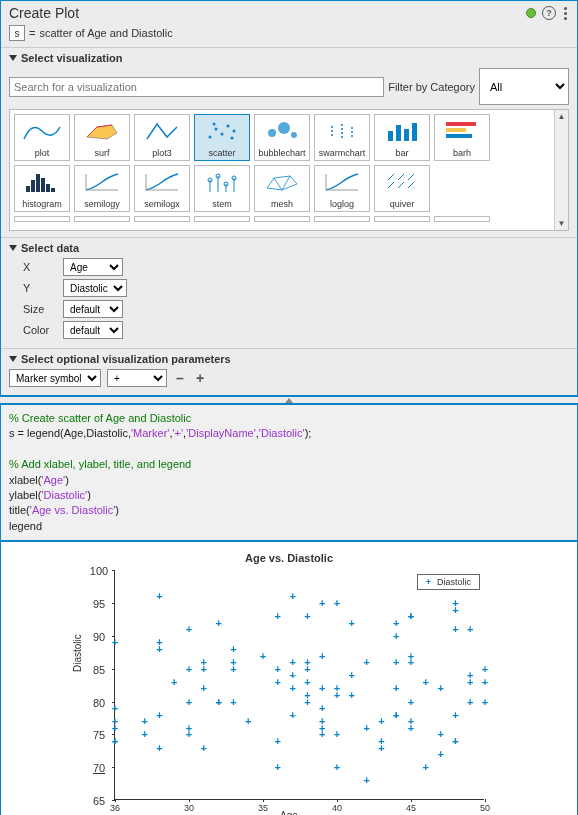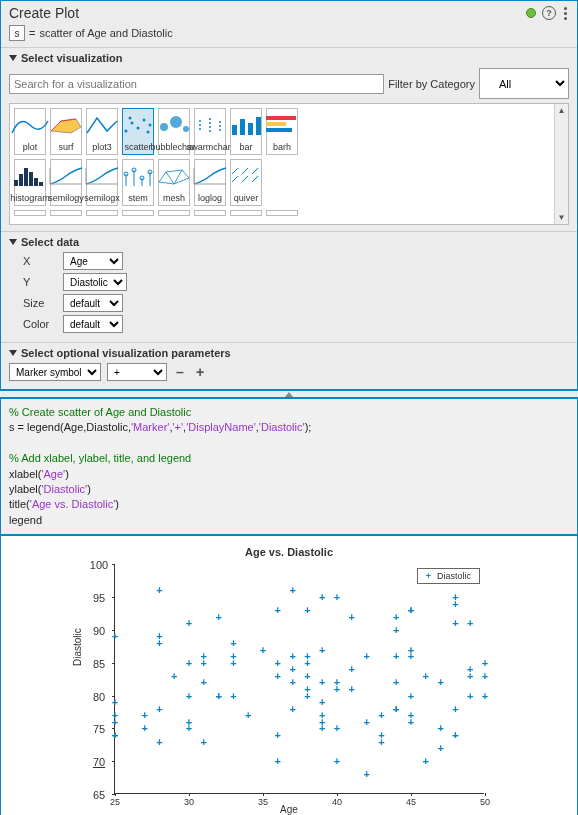--- a/index.html
+++ b/index.html
@@ -13,24 +13,24 @@
   .menu-dots{display:flex;flex-direction:column;gap:2px;padding:0 2px;}
   .menu-dots span{width:3px;height:3px;background:#555;border-radius:50%;}
   .subhdr{display:flex;align-items:center;gap:4px;padding:2px 8px 6px 8px;background:#ececec;font-size:11px;}
   .varbox{width:16px;height:16px;border:1px solid #888;background:#fff;display:flex;align-items:center;justify-content:center;font-size:10px;}
   .section{border-top:1px solid #ccc;padding:4px 8px 6px 8px;}
   .sec-title{display:flex;align-items:center;gap:4px;font-weight:bold;font-size:11px;margin-bottom:4px;}
   .tri{width:0;height:0;border-left:4px solid transparent;border-right:4px solid transparent;border-top:6px solid #333;}
   .searchrow{display:flex;gap:4px;align-items:center;margin-bottom:4px;}
   .search{flex:1;height:20px;border:1px solid #999;background:#fff;padding:0 4px;font-size:11px;color:#888;}
   .filter-label{font-size:11px;}
-  .filter-sel{height:31px;border:1px solid #999;background:#fff;width:90px;font-size:11px;padding:0 15px;}
+  .filter-sel{height:37px;border:1px solid #999;background:#fff;width:90px;font-size:11px;padding:0 6px;}
   .gallery{border:1px solid #bbb;background:#fff;padding:4px;position:relative;}
   .grow{display:flex;gap:4px;margin-bottom:4px;}
-  .gitem{width:32px;border:1px solid #bbb;background:#fff;display:flex;flex-direction:column;align-items:center;cursor:pointer;justify-content:flex-end;}
+  .gitem{width:56px;border:1px solid #bbb;background:#fff;display:flex;flex-direction:column;align-items:center;cursor:pointer;justify-content:flex-end;}
   .gitem.selected{border:1px solid #0a84c6;background:#d0e5f2;}
   .gicon{width:54px;height:32px;display:flex;align-items:center;justify-content:center;}
   .glabel{font-size:9px;color:#333;padding:1px 0 2px 0;}
   .scroll{position:absolute;right:0;top:0;bottom:0;width:14px;background:#eee;border-left:1px solid #ccc;display:flex;flex-direction:column;align-items:center;justify-content:space-between;}
   .scroll .arr{font-size:8px;color:#555;padding:2px;}
   .datarow{display:flex;align-items:center;gap:10px;margin:3px 0 3px 14px;}
   .dlabel{width:30px;font-size:11px;}
   .sel{height:18px;border:1px solid #888;background:#fff;font-size:10px;padding:0 2px;min-width:60px;}
   .optrow{display:flex;align-items:center;gap:6px;margin-left:0;}
   .pm{width:14px;height:14px;display:inline-flex;align-items:center;justify-content:center;color:#555;font-size:14px;font-weight:bold;cursor:pointer;}
@@ -344,21 +344,21 @@
         <div class="ytick" style="top: 126.429px;">80</div>
         <div class="tickmark-y" style="top: 131.429px;"></div>
         <div class="ytick" style="top: 93.5714px;">85</div>
         <div class="tickmark-y" style="top: 98.5714px;"></div>
         <div class="ytick" style="top: 60.7143px;">90</div>
         <div class="tickmark-y" style="top: 65.7143px;"></div>
         <div class="ytick" style="top: 27.8571px;">95</div>
         <div class="tickmark-y" style="top: 32.8571px;"></div>
         <div class="ytick" style="top: -5px;">100</div>
         <div class="tickmark-y" style="top: 0px;"></div>
-        <div class="xtick" style="left: 0px;">25</div>
+        <div class="xtick" style="left: 0px;">36</div>
         <div class="tickmark-x" style="left: 0px;"></div>
         <div class="xtick" style="left: 74px;">30</div>
         <div class="tickmark-x" style="left: 74px;"></div>
         <div class="xtick" style="left: 148px;">35</div>
         <div class="tickmark-x" style="left: 148px;"></div>
         <div class="xtick" style="left: 222px;">40</div>
         <div class="tickmark-x" style="left: 222px;"></div>
         <div class="xtick" style="left: 296px;">45</div>
         <div class="tickmark-x" style="left: 296px;"></div>
         <div class="xtick" style="left: 370px;">50</div>

